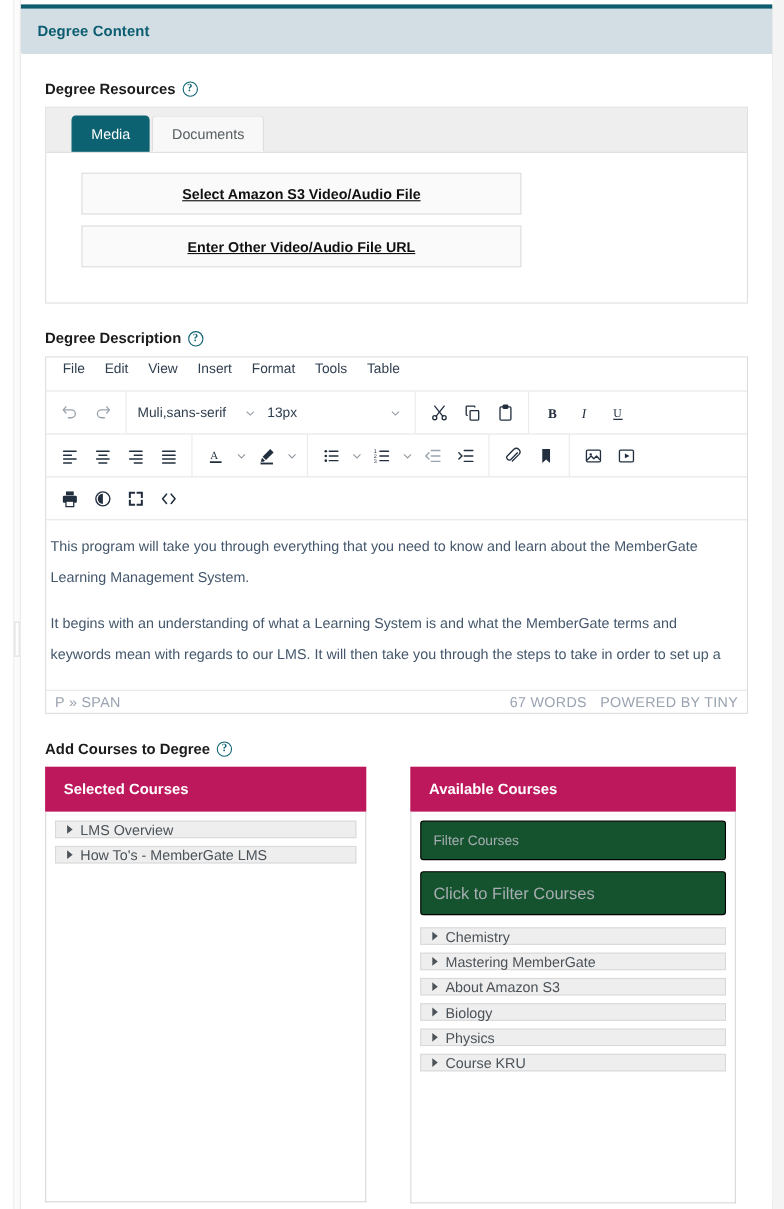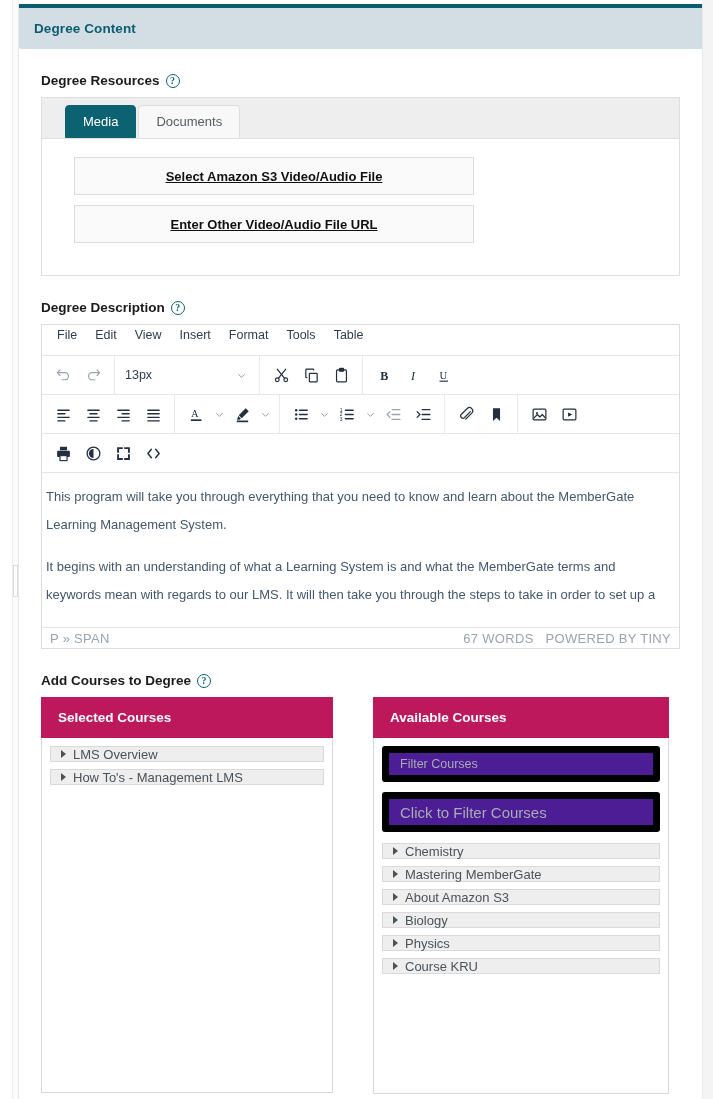--- a/index.html
+++ b/index.html
@@ -137,23 +137,23 @@
   .course-item {
     background:#eeeeee; border:1px solid #d9d9d9; height:16px;
     display:flex; align-items:center; padding-left:10px; gap:7px;
     font-size:13px; color:#4b5258; margin-bottom:7px; cursor:pointer;
   }
   .tri {
     width:0; height:0; border-left:5px solid #4b5258;
     border-top:4px solid transparent; border-bottom:4px solid transparent;
   }
   .filter-input {
-    width:100%; height:36px; border:7px solid #000000; border-radius:3px;
+    width:100%; height:36px; border:1px solid #000000; border-radius:3px;
     font-size:12.5px; color:#9aa0a6; padding:0 11px; margin-bottom:10px;
-    font-family:"Liberation Sans", sans-serif; background:#4c1d95; outline:none;
+    font-family:"Liberation Sans", sans-serif; background:#14532d; outline:none;
   }
   .filter-input.big { height:40px; font-size:15px; margin-bottom:11px; }
   .filter-input::placeholder { color:#a7adb3; }
 </style>
 </head>
 <body>
 
 <div class="page-wrap">
 
   <div class="left-gutter"></div>
@@ -217,20 +217,28 @@
             </div>
             <div class="tbbtn dim">
               <svg width="17" height="17" viewBox="0 0 24 24" fill="none" stroke="currentColor" stroke-width="1.7" stroke-linecap="round" stroke-linejoin="round">
                   <path d="M20 8H10a5 5 0 0 0 0 10h4"></path>
                   <polyline points="17 4 20.5 8 17 12"></polyline>
                 </svg>
             </div>
           </div>
 
           <div class="tbgrp">
+            <div class="selbox font">
+              <span class="lbl">Muli,sans-serif</span>
+              <span class="chev">
+                <svg width="11" height="11" viewBox="0 0 24 24" fill="none" stroke="currentColor" stroke-width="2">
+                    <polyline points="5 9 12 16 19 9"></polyline>
+                  </svg>
+              </span>
+            </div>
             <div class="selbox size">
               <span class="lbl">13px</span>
               <span class="chev">
                 <svg width="11" height="11" viewBox="0 0 24 24" fill="none" stroke="currentColor" stroke-width="2">
                     <polyline points="5 9 12 16 19 9"></polyline>
                   </svg>
               </span>
             </div>
           </div>
 
@@ -483,21 +491,21 @@
 
         <div class="col">
           <div class="col-head">Selected Courses</div>
           <div class="col-body">
             <div class="course-item">
               <span class="tri"></span>
               <span>LMS Overview</span>
             </div>
             <div class="course-item">
               <span class="tri"></span>
-              <span>How To's - Management LMS</span>
+              <span>How To's - MemberGate LMS</span>
             </div>
           </div>
         </div>
 
         <div class="col right">
           <div class="col-head">Available Courses</div>
           <div class="col-body">
             <input class="filter-input" type="text" placeholder="Filter Courses" style="">
             <input class="filter-input big" type="text" placeholder="Click to Filter Courses" style="">
             <div class="course-item">

